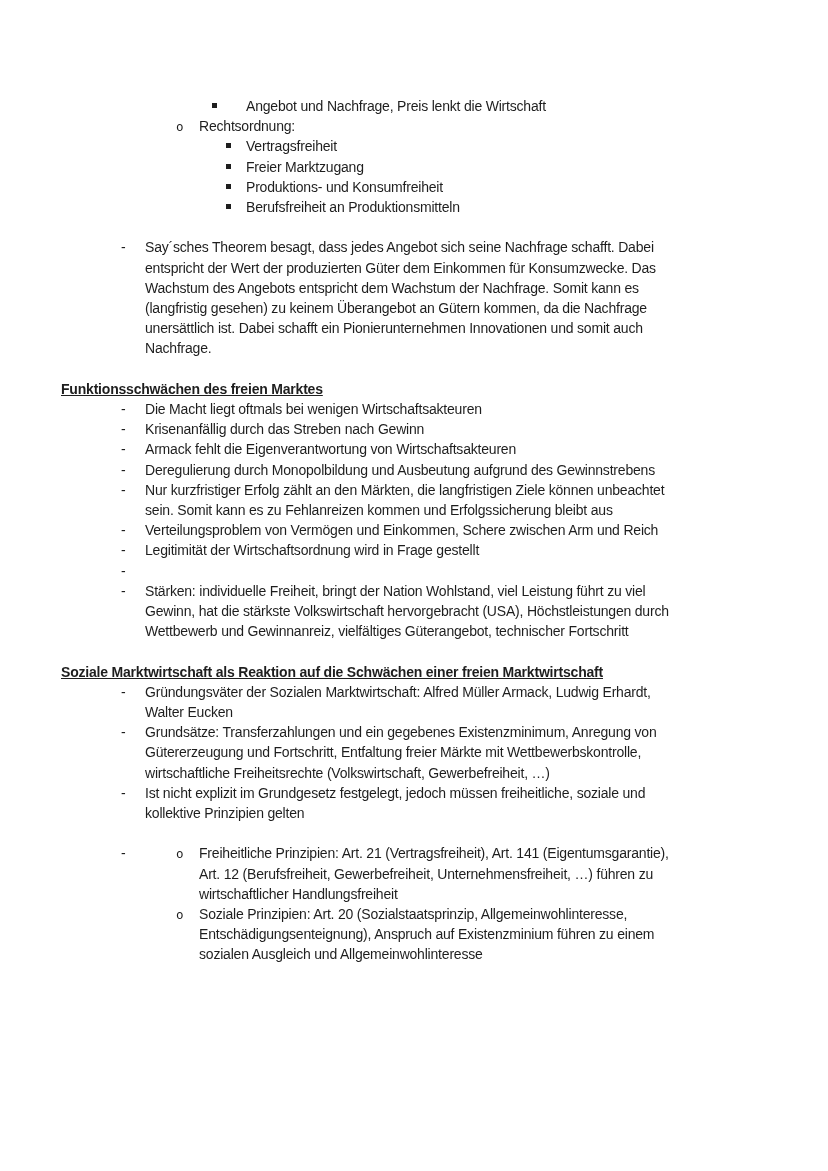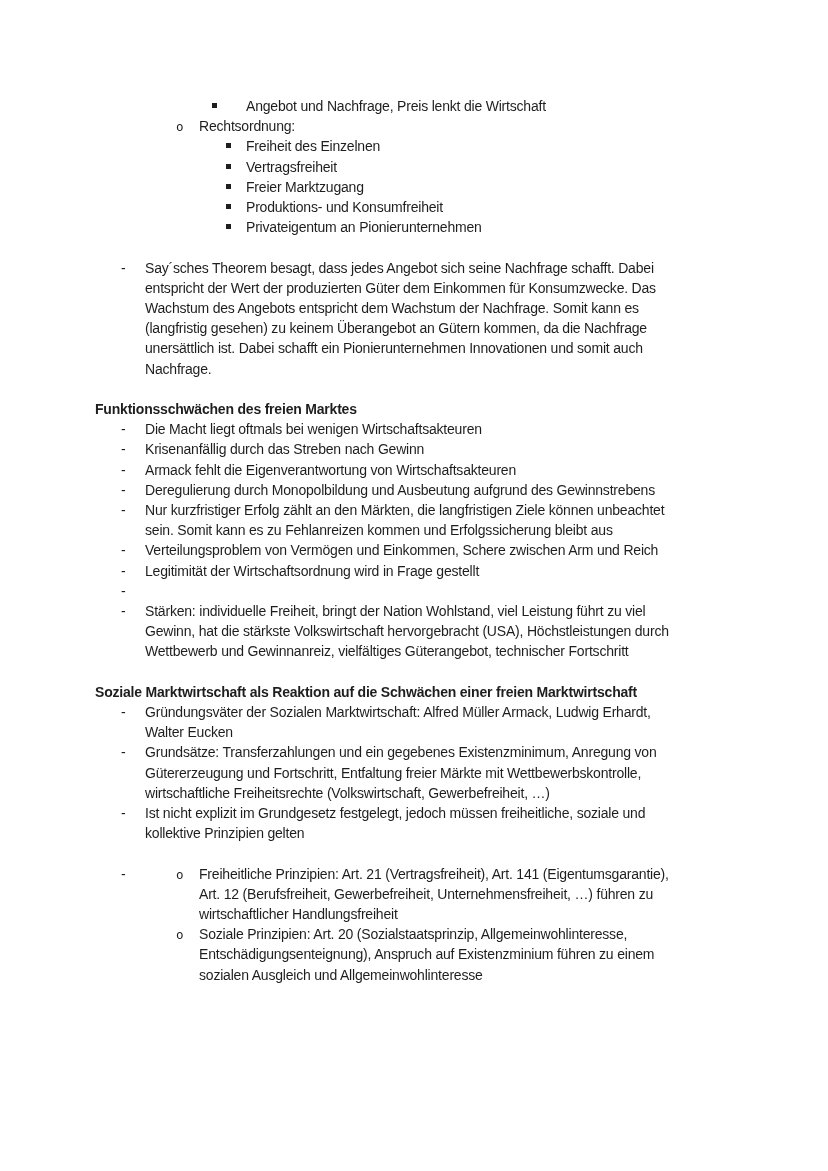--- a/index.html
+++ b/index.html
@@ -5,21 +5,21 @@
   * { margin: 0; padding: 0; box-sizing: border-box; }
   html, body { background: #ffffff; }
   body {
     width: 828px; height: 1171px; overflow: hidden;
     font-family: "Liberation Sans", sans-serif;
     font-size: 14px; line-height: 20.2px; letter-spacing: -0.2px;
     color: #1e1e1e;
   }
   .page { position: relative; width: 752px; height: 1171px; background: #ffffff; }
   .content { padding-top: 96px; }
-  .heading { font-weight: 700; margin-left: 95px; white-space: pre; }
+  .heading { font-weight: 700; margin-left: 61px; white-space: pre; text-decoration: underline; }
   .spacer { height: 20.2px; }
   .item { position: relative; }
   .txt { display: block; white-space: pre; }
   .lvl-dash { padding-left: 145px; }
   .lvl-dash > .marker { position: absolute; left: 121px; top: 0; }
   .lvl-o { padding-left: 199px; }
   .lvl-o > .marker {
     position: absolute; left: 176px; top: 1px;
     font-family: "DejaVu Sans Mono", monospace; font-size: 12.5px;
   }
@@ -38,37 +38,36 @@
       <div class="item lvl-sq-outer">
         <span class="marker"></span>
         <span class="txt">Angebot und Nachfrage, Preis lenkt die Wirtschaft</span>
       </div>
       <div class="item lvl-o">
         <span class="marker">o</span>
         <span class="txt">Rechtsordnung:</span>
       </div>
       <div class="item lvl-sq">
         <span class="marker"></span>
-        <span class="txt">Freiheit des Einzelnen</span>
       </div>
       <div class="item lvl-sq">
         <span class="marker"></span>
         <span class="txt">Vertragsfreiheit</span>
       </div>
       <div class="item lvl-sq">
         <span class="marker"></span>
         <span class="txt">Freier Marktzugang</span>
       </div>
       <div class="item lvl-sq">
         <span class="marker"></span>
         <span class="txt">Produktions- und Konsumfreiheit</span>
       </div>
       <div class="item lvl-sq">
         <span class="marker"></span>
-        <span class="txt">Privateigentum an Pionierunternehmen</span>
+        <span class="txt">Berufsfreiheit an Produktionsmitteln</span>
       </div>
       <div class="spacer"></div>
       <div class="item lvl-dash">
         <span class="marker">-</span>
         <span class="txt">Say´sches Theorem besagt, dass jedes Angebot sich seine Nachfrage schafft. Dabei
 entspricht der Wert der produzierten Güter dem Einkommen für Konsumzwecke. Das
 Wachstum des Angebots entspricht dem Wachstum der Nachfrage. Somit kann es
 (langfristig gesehen) zu keinem Überangebot an Gütern kommen, da die Nachfrage
 unersättlich ist. Dabei schafft ein Pionierunternehmen Innovationen und somit auch
 Nachfrage.</span>

